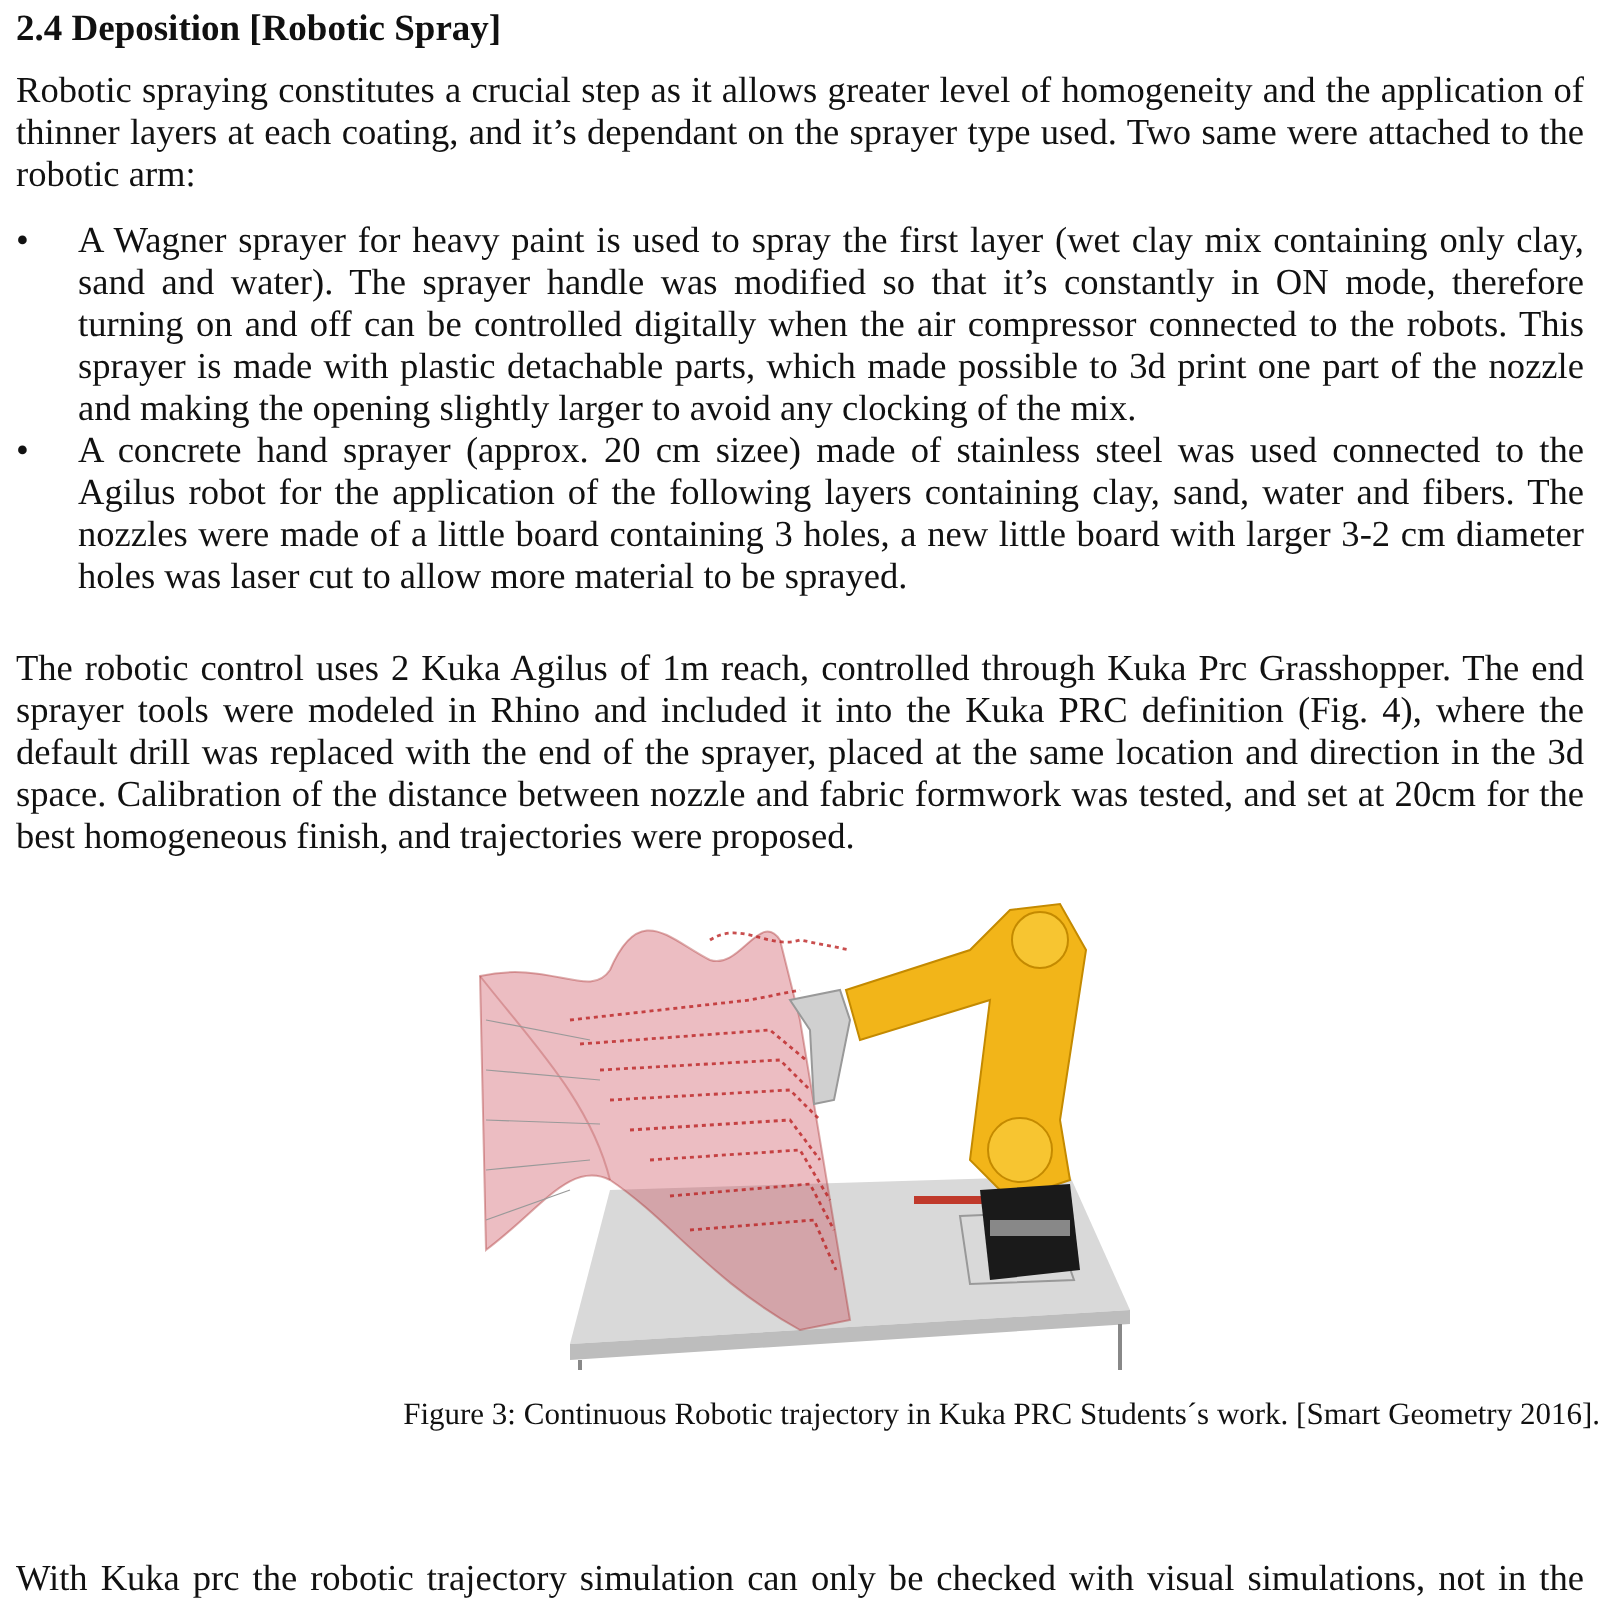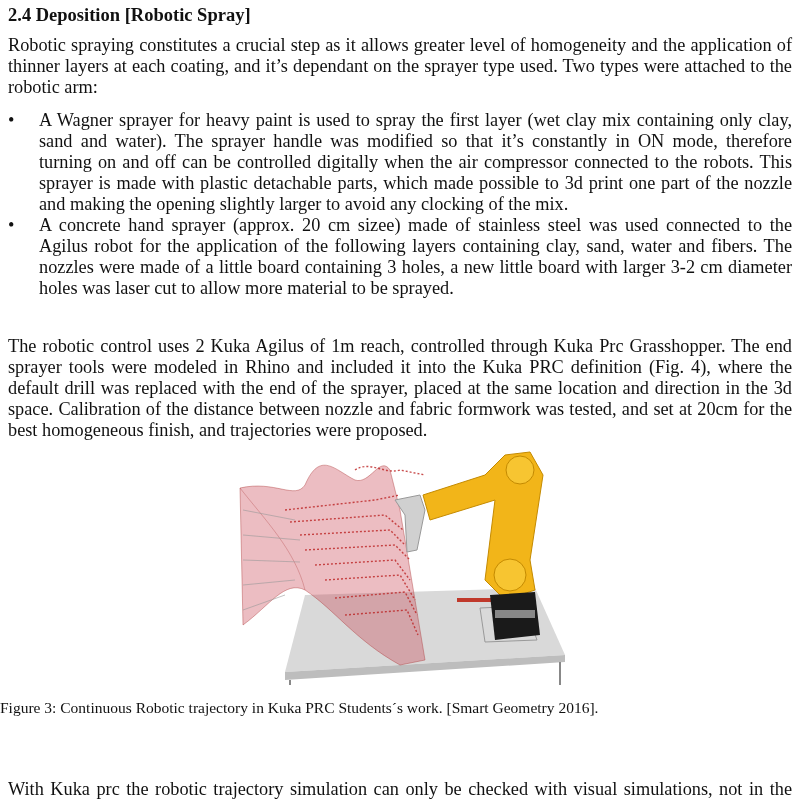--- a/index.html
+++ b/index.html
@@ -14,35 +14,35 @@
   }
   .para {
     position: absolute; left: 8px; width: 784px;
     font-size: 18.3px; line-height: 21px;
     text-align: justify; text-align-last: left;
   }
   .p1 { top: 35px; }
   .bullets { position: absolute; left: 8px; top: 110px; width: 784px; margin: 0; padding: 0; list-style: none; }
   .bullet { position: relative; padding-left: 31px; font-size: 18.3px; line-height: 21px; text-align: justify; text-align-last: left; }
   .bullet .dot { position: absolute; left: 0; top: 0; width: 10px; }
-  .p2 { top: 336px; }
+  .p2 { top: 324px; }
   .p3 { top: 779px; }
 
   .figure { position: absolute; left: 185px; top: 440px; width: 400px; height: 245px; }
   .caption {
-    position: absolute; left: 0; width: 800px; top: 698px; text-align: left;
+    position: absolute; left: 0; width: 800px; top: 698px; text-align: right;
     font-size: 15.5px; line-height: 20px;
   }
 </style>
 </head>
 <body>
 
 <div class="heading">2.4 Deposition [Robotic Spray]</div>
 
-<div class="para p1">Robotic spraying constitutes a crucial step as it allows greater level of homogeneity and the application of thinner layers at each coating, and it’s dependant on the sprayer type used. Two types were attached to the robotic arm:</div>
+<div class="para p1">Robotic spraying constitutes a crucial step as it allows greater level of homogeneity and the application of thinner layers at each coating, and it’s dependant on the sprayer type used. Two same were attached to the robotic arm:</div>
 
 <ul class="bullets">
   <li class="bullet">
     <span class="dot">•</span>
     <span>A Wagner sprayer for heavy paint is used to spray the first layer (wet clay mix containing only clay, sand and water). The sprayer handle was modified so that it’s constantly in ON mode, therefore turning on and off can be controlled digitally when the air compressor connected to the robots. This sprayer is made with plastic detachable parts, which made possible to 3d print one part of the nozzle and making the opening slightly larger to avoid any clocking of the mix.</span>
   </li>
   <li class="bullet">
     <span class="dot">•</span>
     <span>A concrete hand sprayer (approx. 20 cm sizee) made of stainless steel was used connected to the Agilus robot for the application of the following layers containing clay, sand, water and fibers. The nozzles were made of a little board containing 3 holes, a new little board with larger 3-2 cm diameter holes was laser cut to allow more material to be sprayed.</span>
   </li>

